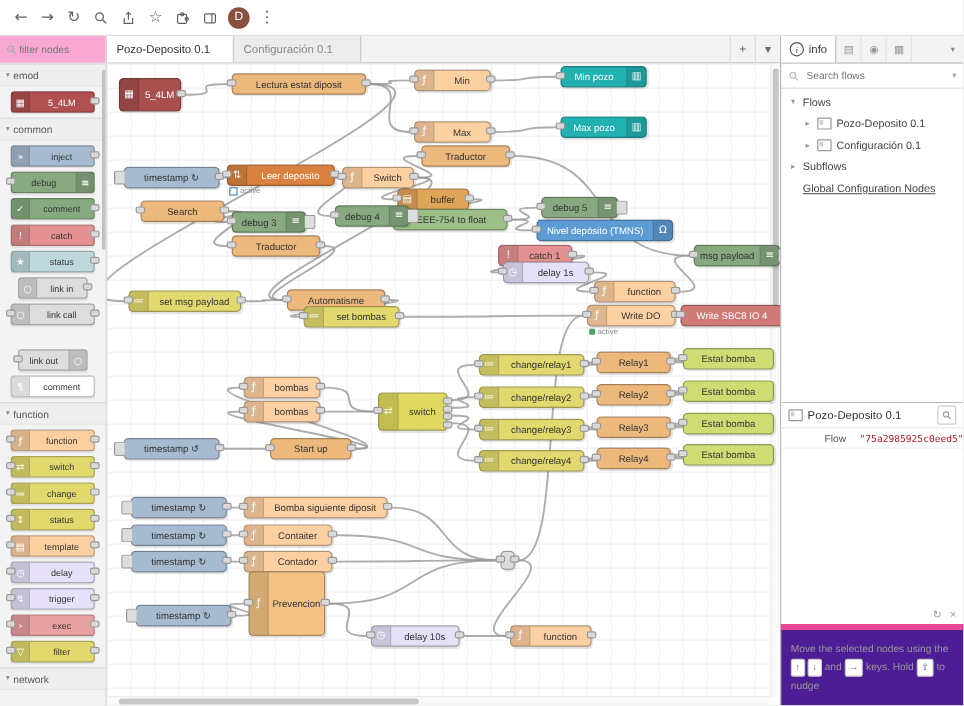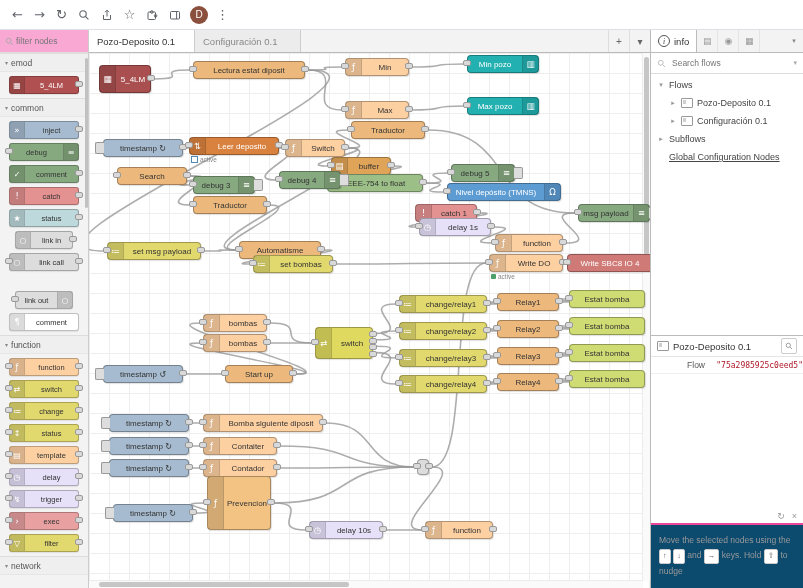--- a/index.html
+++ b/index.html
@@ -122,21 +122,21 @@
        font-size:9.5px;color:#333;border-bottom:1px solid #e5e5e5;background:#fff;}
   .mini-btn{margin-left:auto;width:14px;height:14px;border:1px solid #ccc;border-radius:2px;display:flex;
        align-items:center;justify-content:center;cursor:pointer;}
   .info-row{display:grid;grid-template-columns:54px 1fr;height:16px;align-items:center;border-bottom:1px solid #efefef;
        font-size:8.5px;text-align:right;}
   .info-key{padding-left:6px;color:#555;}
   .info-val{font-family:"DejaVu Sans Mono",monospace;font-size:8px;color:#ad1625;white-space:nowrap;overflow:hidden;}
   .sb-panel-gap{flex:1;}
   .sb-panel-icons{display:flex;justify-content:flex-end;gap:7px;color:#999;font-size:9px;padding:2px 6px;}
   .sb-panel-icons span{cursor:pointer;}
-  .sb-tip{background:#0c4a6e;border-top:2px solid #ec4899;padding:8px 8px 10px;font-size:8.5px;color:#999;line-height:1.7;}
+  .sb-tip{background:#4c1d95;border-top:5px solid #ec4899;padding:8px 8px 10px;font-size:8.5px;color:#999;line-height:1.7;}
   kbd{display:inline-block;border:1px solid #ccc;border-radius:2px;background:#fff;padding:0 3px;font-size:7.5px;
        color:#666;font-family:"Liberation Sans",sans-serif;}
 </style>
 </head>
 <body>
 
 <div class="app">
 
   <div class="browser-bar">
     <span class="nav-ic">←</span>

